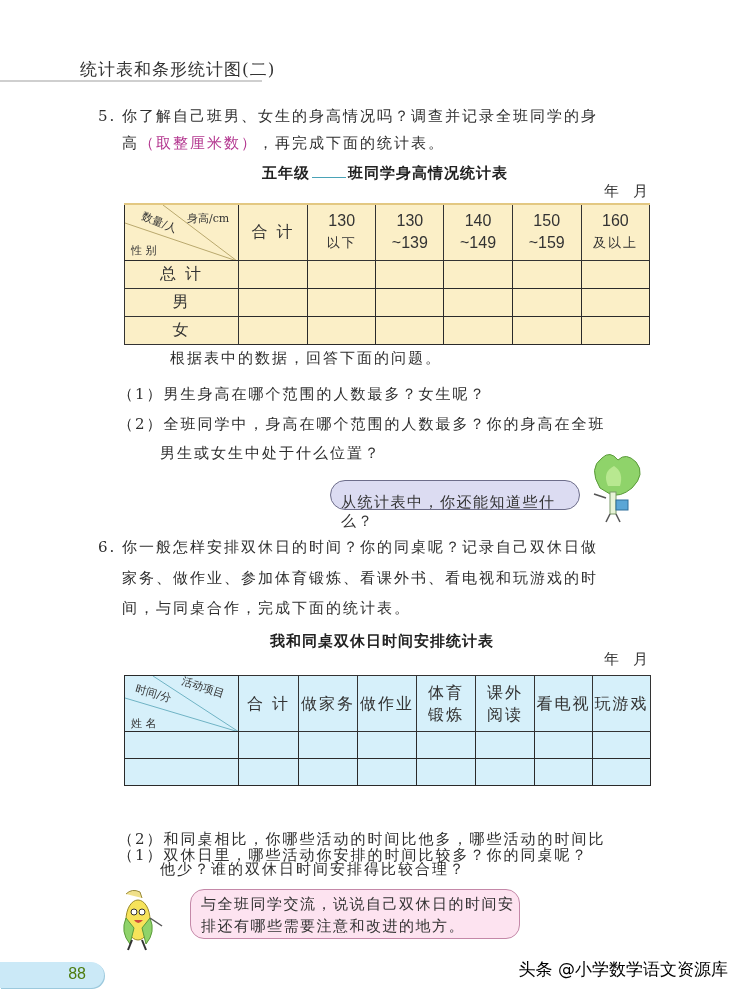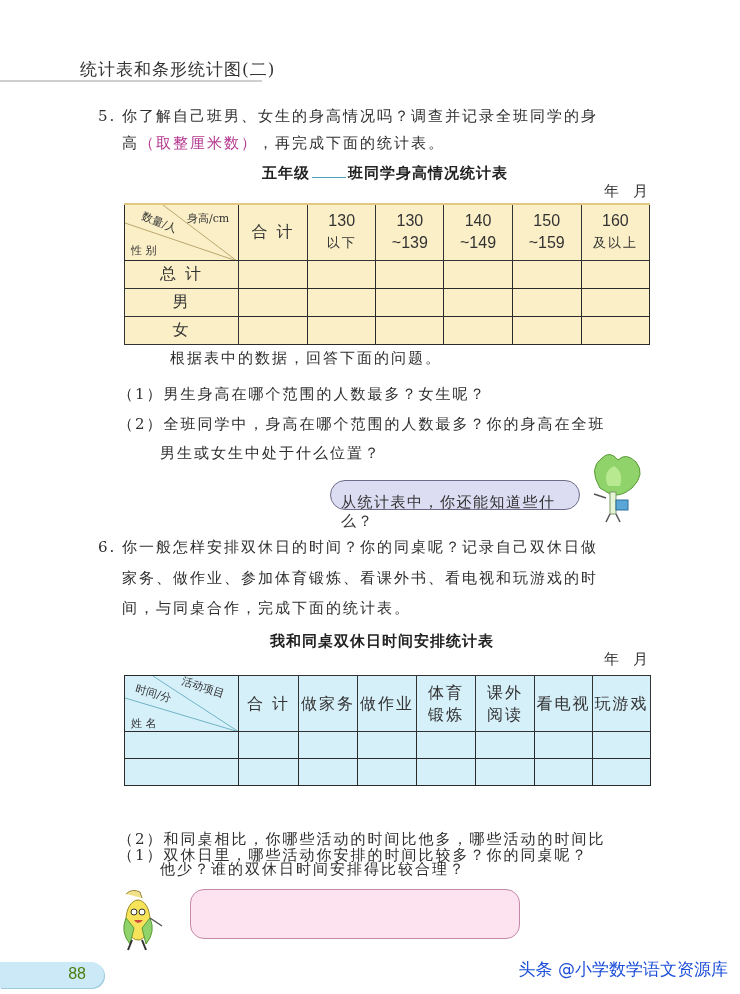--- a/index.html
+++ b/index.html
@@ -30,21 +30,21 @@
     .diag-cell { position: relative; padding: 0 !important; overflow: hidden; }
     .diag-cell svg { position: absolute; left: 0; top: 0; }
     .diag-txt { position: absolute; font-size: 11px; color: #333; white-space: nowrap; }
 
     .bubble { position: absolute; border: 1.5px solid #6d6d8a; border-radius: 18px; font-size: 15px; letter-spacing: 1.5px; color: #333; }
     .bubble-purple { background: #dcdcf2; }
     .bubble-pink { background: #fde3f0; border-color: #c488a8; border-radius: 14px; line-height: 22px; }
 
     .page-tab { position: absolute; left: 0; top: 962px; width: 104px; height: 26px; background: #cbe9f7; border-radius: 0 14px 14px 0; box-shadow: 1px 1px 0 #9cc9dd; }
     .page-num { position: absolute; right: 18px; top: 3px; font-family: "Liberation Sans", "DejaVu Sans", sans-serif; font-size: 16px; color: #4d7c0f; }
-    .watermark { position: absolute; right: 12px; top: 958px; font-family: "DejaVu Sans", "Liberation Sans", sans-serif; font-size: 17px; color: #1d4ed8; }
+    .watermark { position: absolute; right: 12px; top: 958px; font-family: "DejaVu Sans", "Liberation Sans", sans-serif; font-size: 17px; color: #000000; }
 
     .mascot { position: absolute; }
   </style>
 </head>
 <body>
 
 <div class="header-title">统计表和条形统计图(二)</div>
 <div class="header-rule"></div>
 
 <div class="para" style="left:98px; top:100px;">
@@ -249,18 +249,20 @@
   <path d="M38 30 Q44 44 34 56 L30 40 Z" fill="#8fd36a" stroke="#5a9a3a"></path>
   <circle cx="22" cy="24" r="3" fill="#fff" stroke="#333"></circle>
   <circle cx="30" cy="24" r="3" fill="#fff" stroke="#333"></circle>
   <path d="M22 32 Q26 38 31 32" fill="#d04a3a"></path>
   <line x1="38" y1="30" x2="50" y2="38" stroke="#555" stroke-width="1.5"></line>
   <line x1="20" y1="52" x2="16" y2="62" stroke="#333" stroke-width="2"></line>
   <line x1="30" y1="52" x2="34" y2="62" stroke="#333" stroke-width="2"></line>
 </svg>
 
 <div class="bubble bubble-pink" style="left:190px; top:889px; width:330px; height:50px; padding:3px 0 0 10px;">
+  <div>与全班同学交流，说说自己双休日的时间安</div>
+  <div>排还有哪些需要注意和改进的地方。</div>
 </div>
 
 <div class="page-tab">
   <span class="page-num">88</span>
 </div>
 <div class="watermark">头条 @小学数学语文资源库</div>
 
 </body></html>

